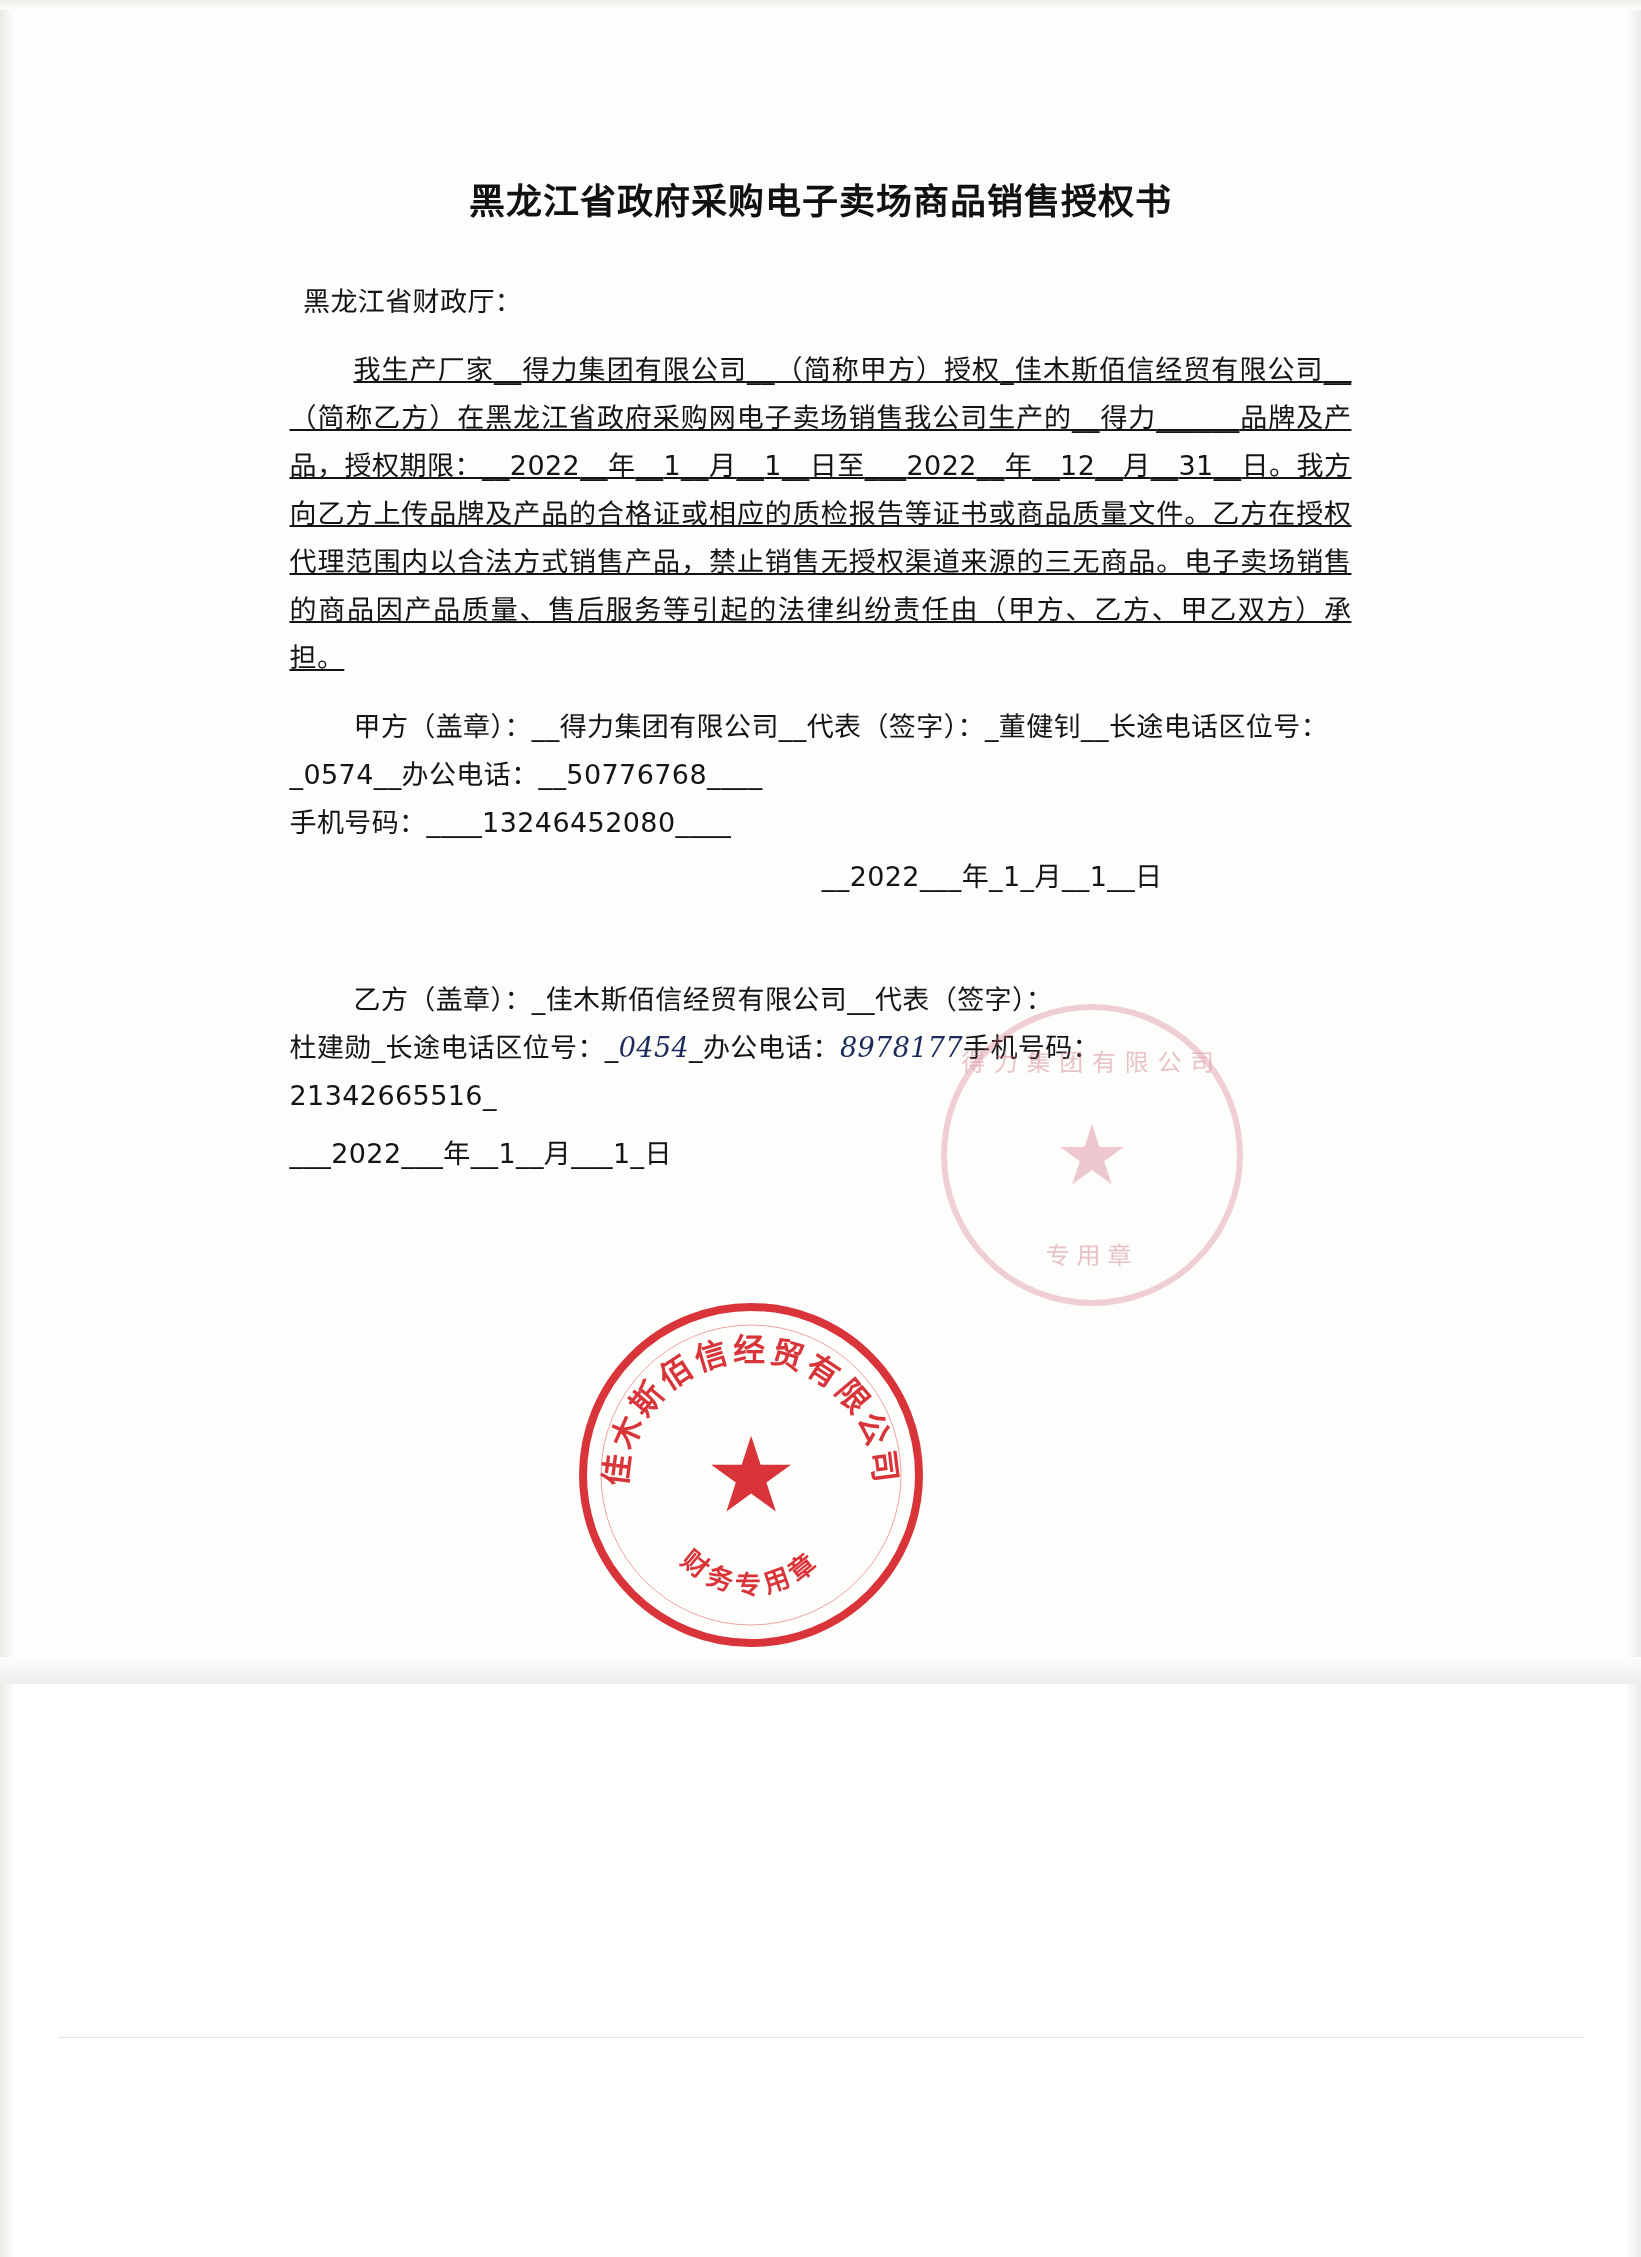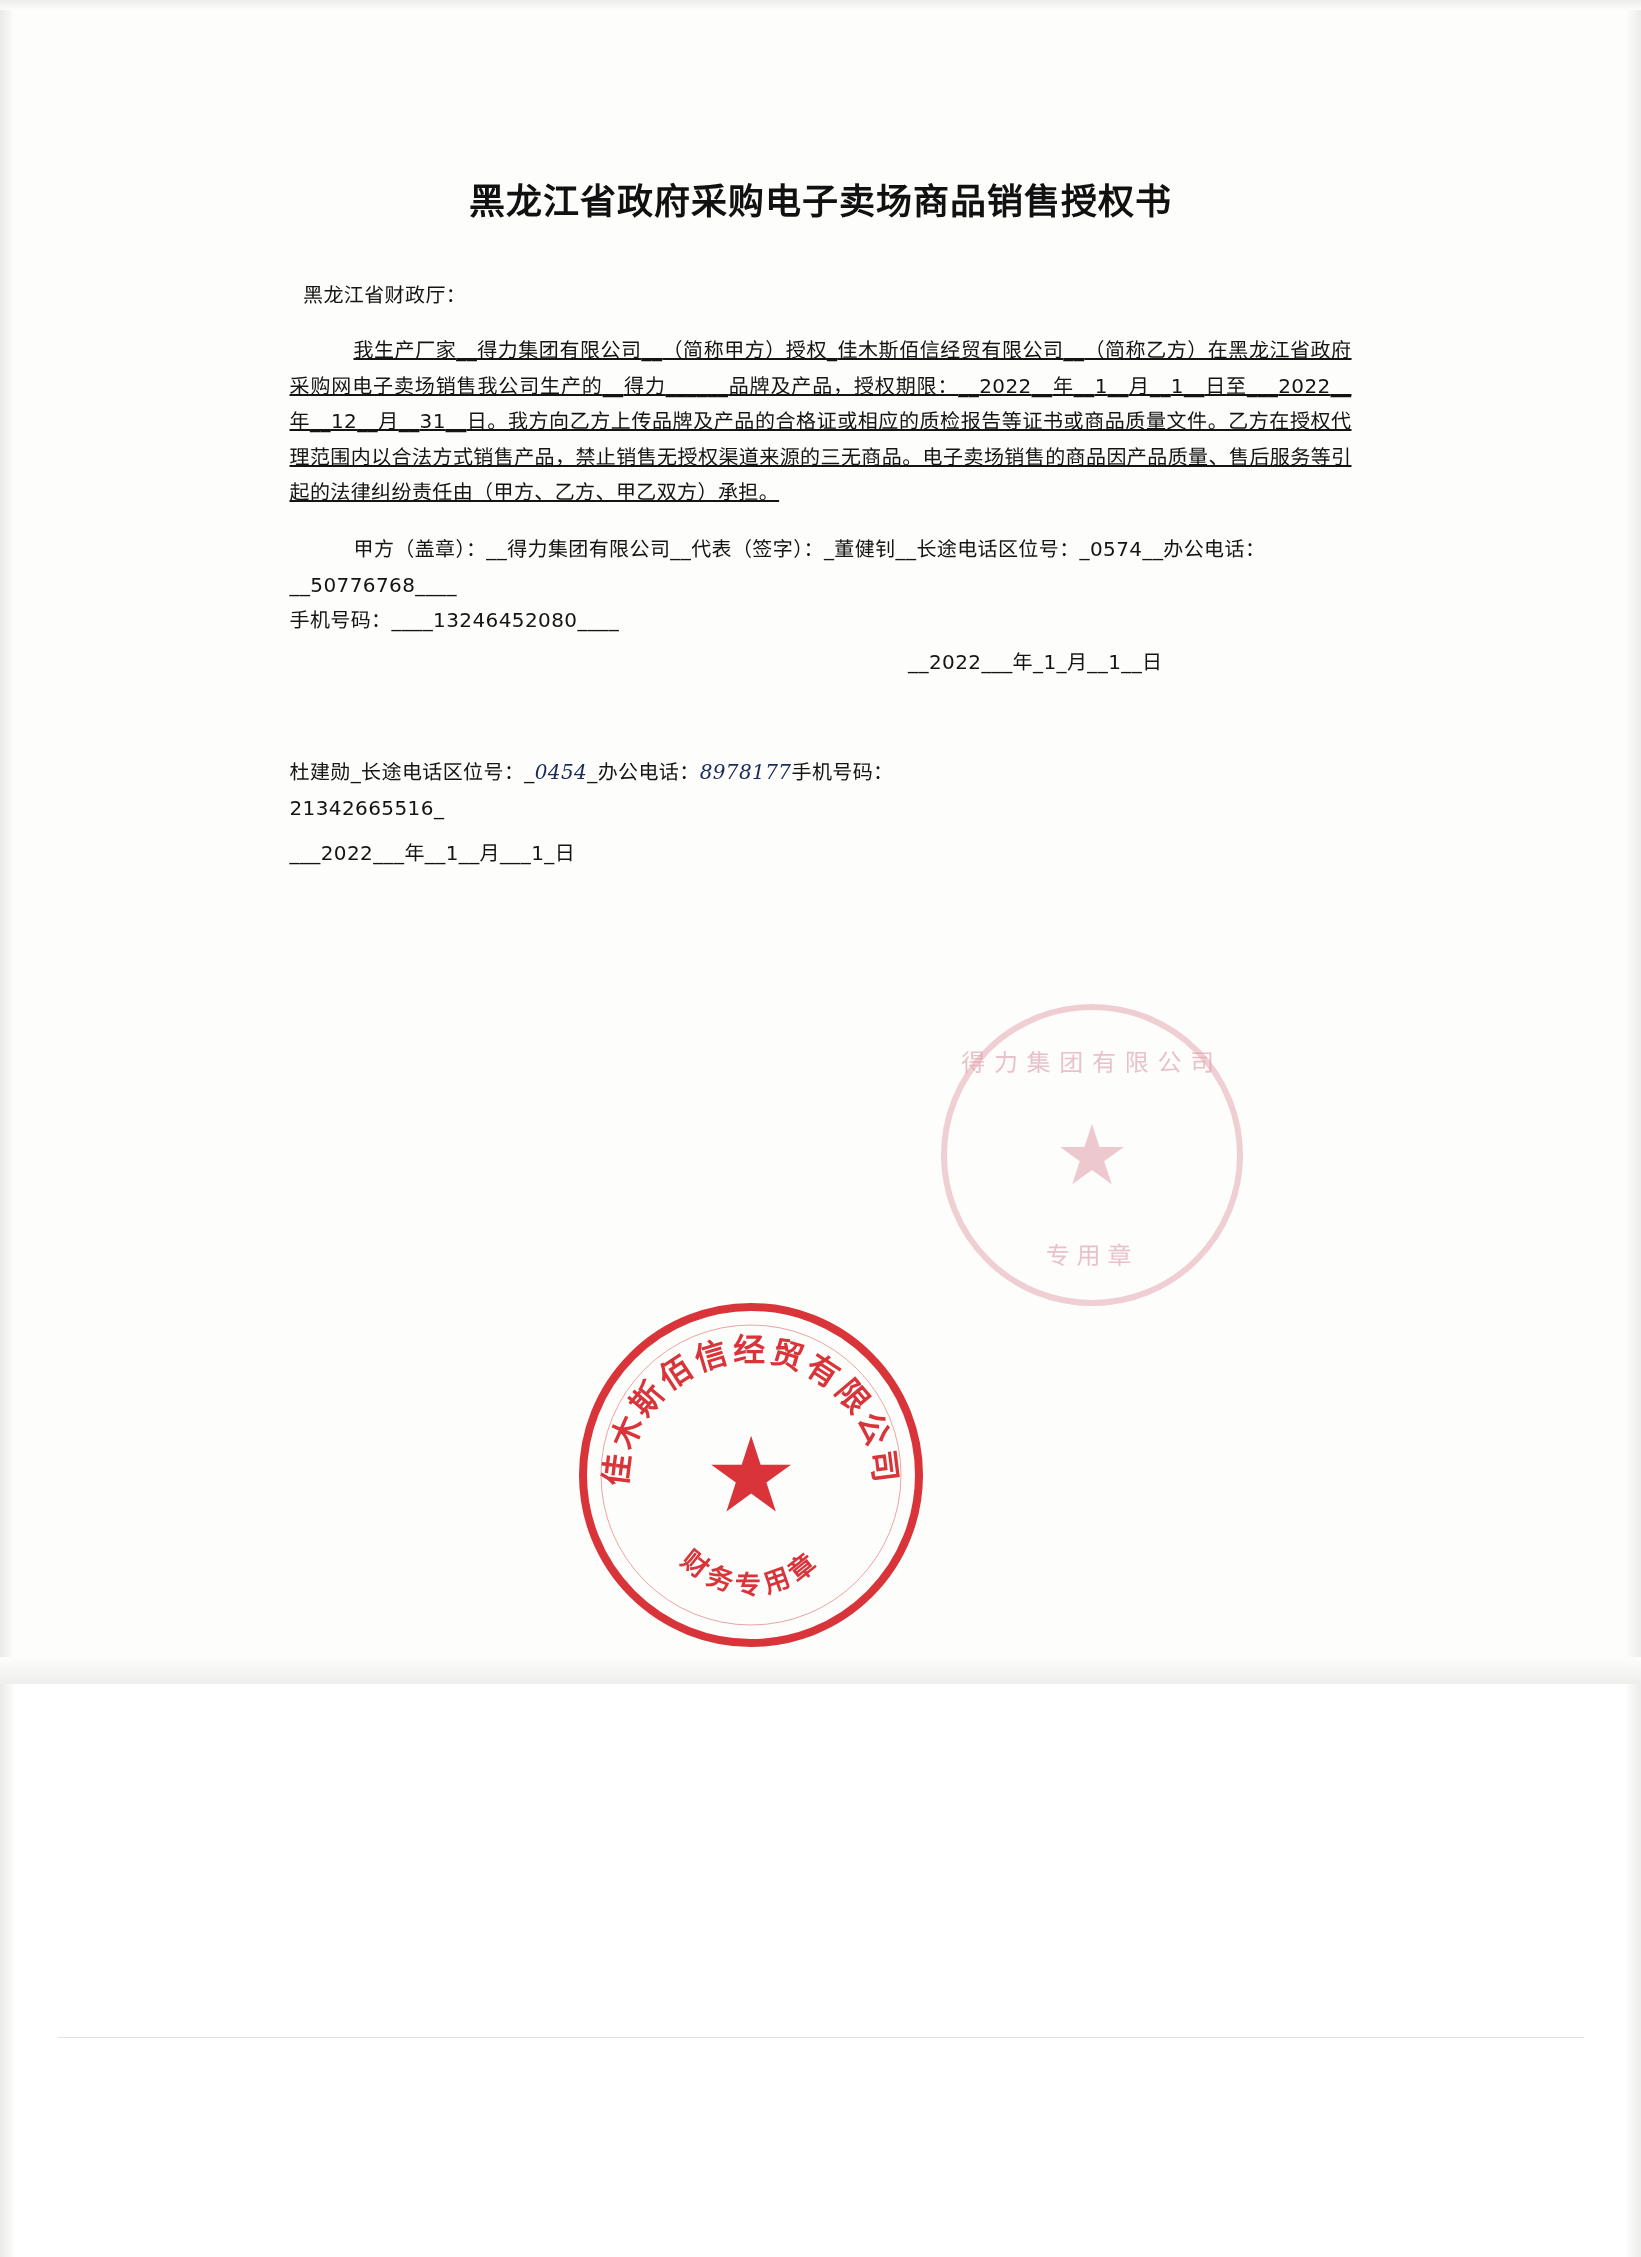--- a/index.html
+++ b/index.html
@@ -75,21 +75,21 @@
     font-size: 36px;
     line-height: 1.45;
     letter-spacing: 1px;
     color: #111;
   }
 
   
   .body-block {
     margin: 50px auto 0 auto;
     width: 1062px;
-    font-size: 20px;
+    font-size: 27px;
     line-height: 1.78;
     color: #141414;
     letter-spacing: 0.4px;
   }
   .salutation {
     margin-left: 13.5px;
     margin-bottom: 19.3px;
   }
   .para {
     text-indent: 64px;
@@ -241,20 +241,23 @@
           <span>手机号码：</span>____<span class="fill">13246452080</span>____
         </div>
         <div class="date-line">
           __<span class="fill">2022</span>___<span>年</span>_<span class="fill">1</span>_<span>月</span>__<span class="fill">1</span>__<span>日</span>
         </div>
       </div>
 
       <div class="gap-b"></div>
 
       <div class="sig-block">
+        <div class="sig-line indent-1 flow">
+          <span>乙方（盖章）：</span>_<span class="fill">佳木斯佰信经贸有限公司</span>__<span>代表（签字）：</span>
+        </div>
         <div class="sig-line flow">
           <span class="fill">杜建勋</span>_<span>长途电话区位号：</span>_<span class="hand">0454</span>_<span>办公电话：</span><span class="hand">8978177</span><span>手机号码：</span>
         </div>
         <div class="sig-line flow">
           <span class="fill">21342665516</span>_
         </div>
         <div class="date-line-2">
           ___<span class="fill">2022</span>___<span>年</span>__<span class="fill">1</span>__<span>月</span>___<span class="fill">1</span>_<span>日</span>
         </div>
       </div>

